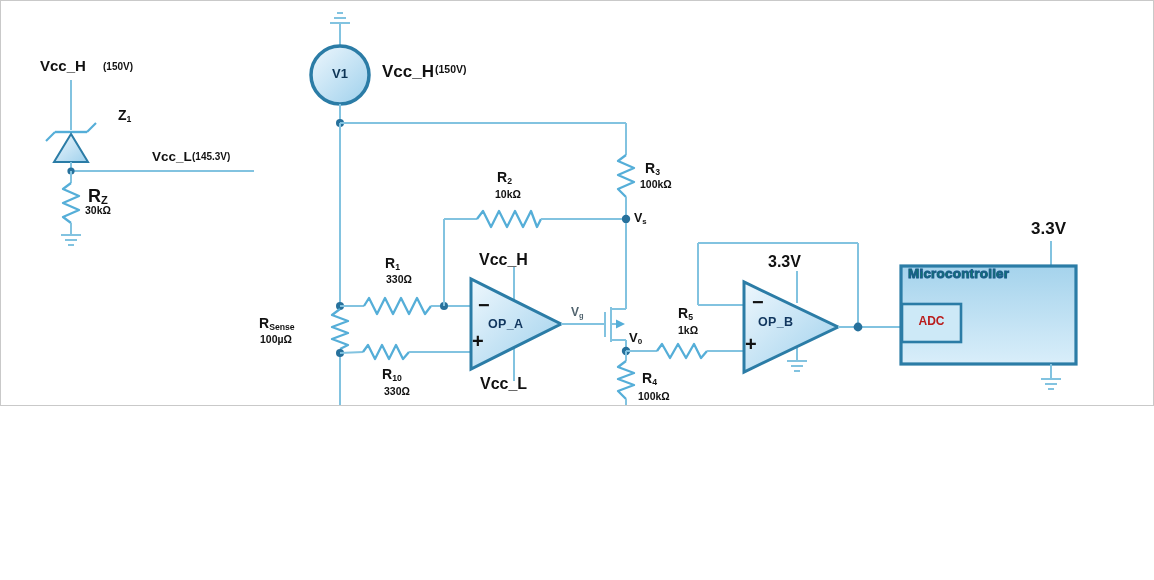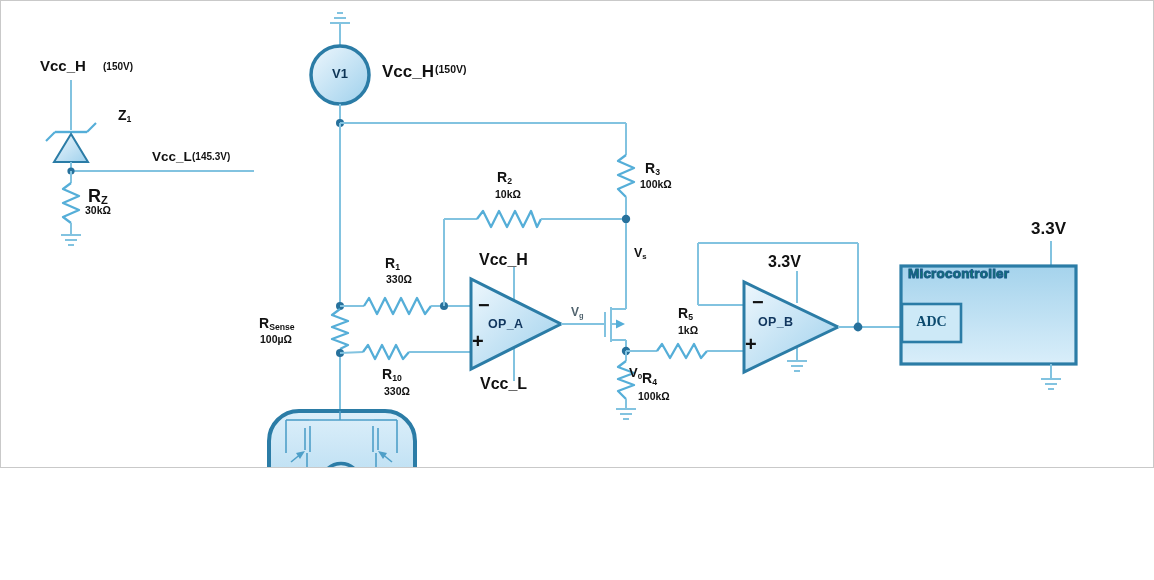--- a/index.html
+++ b/index.html
@@ -1,36 +1,36 @@
 <!DOCTYPE html>
 <html><head>
 <meta charset="utf-8">
 <style>
   html,body { margin:0; padding:0; background:#fff; }
   .canvas {
-    position:relative; width:1154px; height:468px; box-sizing:border-box;
+    position:relative; width:1154px; height:406px; box-sizing:border-box;
     background:#ffffff; border:1px solid #c9c9c9; overflow:hidden;
     font-family:"Liberation Sans", sans-serif;
   }
   svg.schem { position:absolute; left:0; top:0; }
   .lbl { position:absolute; font-weight:bold; color:#111; white-space:nowrap; line-height:1; }
   .ref { font-size:14px; }
   .val { font-size:10.5px; }
   .big { font-size:16px; }
   .big17 { font-size:17px; }
-  .net { font-size:12.5px;margin-top:35px; }
+  .net { font-size:12.5px; }
   .netg { font-size:12px; font-weight:bold; color:#51646f; }
   .sign { font-size:20px; }
   .opname { font-size:12.5px; color:#11365e; letter-spacing:.3px; }
   sub { font-size:.62em; vertical-align:-0.22em; }
   .mcu-title {
     font-size:13.5px; color:#0f766e; -webkit-text-stroke:0.9px #1d5c8c;
     text-shadow:0 0 1px #1d5c8c; letter-spacing:.2px;
   }
-  .adc { text-align:center; color:#0c4a6e; font-size:14px;font-family:Liberation Serif, serif; }
+  .adc { text-align:center; color:#b91c1c; font-size:12px; }
   .vsrc { text-align:center; font-size:13px; color:#0d3455; }
   .mlabel { text-align:center; font-size:16px; color:#0a0a0a; }
   .watermark {
     position:absolute; right:7px; bottom:8px; font-size:17px; font-weight:bold;
     color:#b6da8c; letter-spacing:.5px;
   }
 </style>
 </head>
 <body>
 

